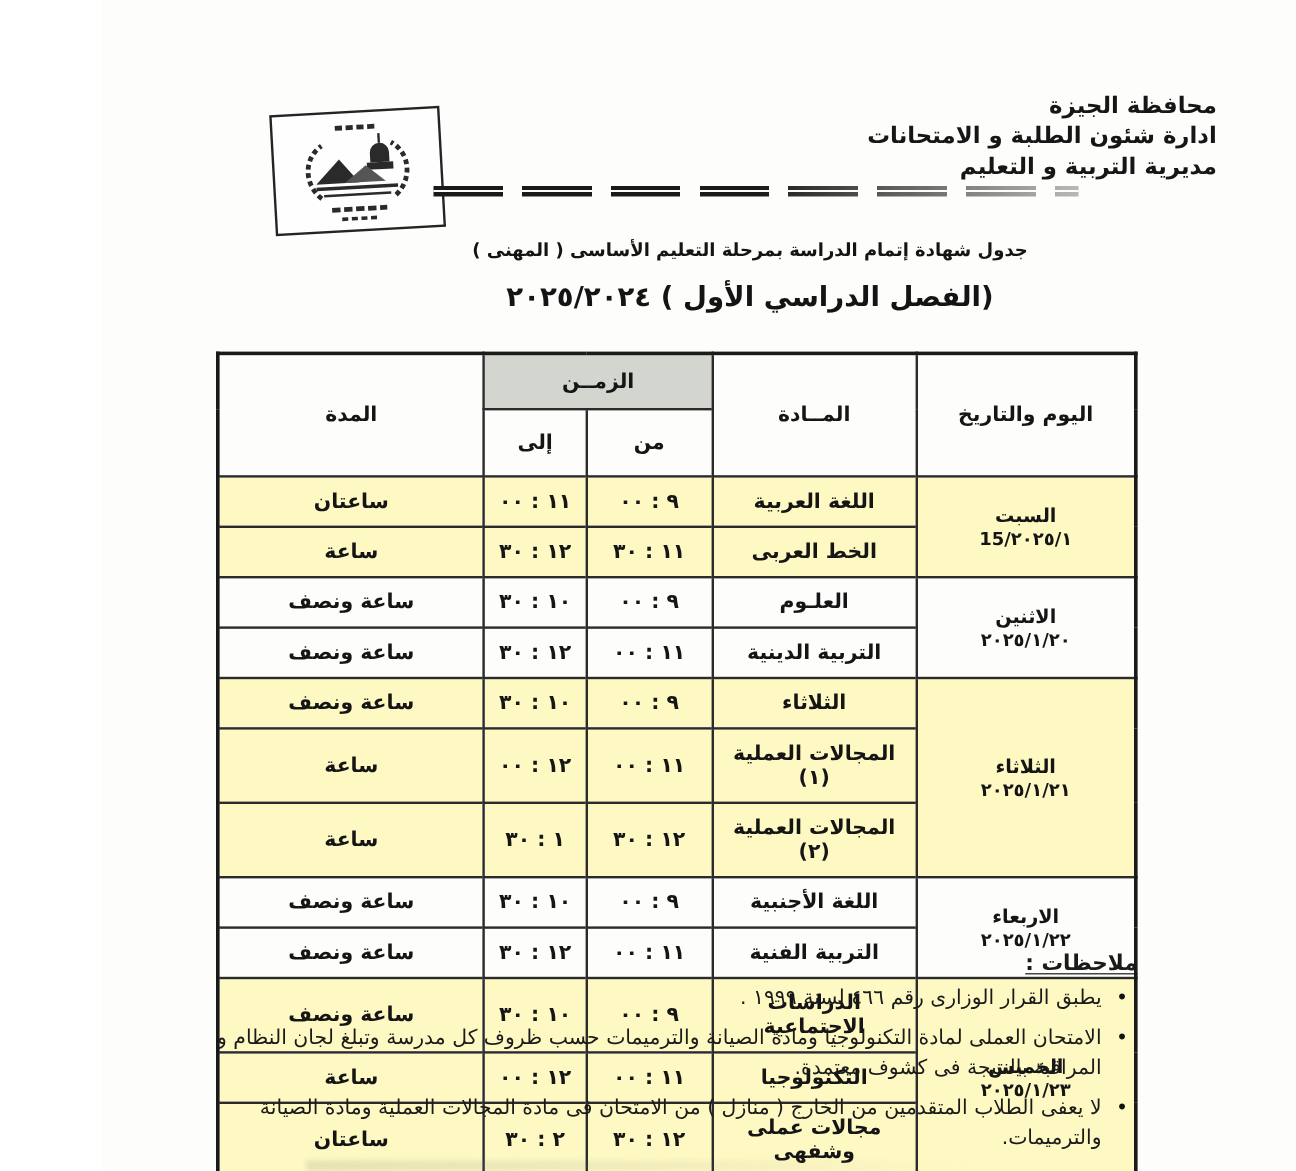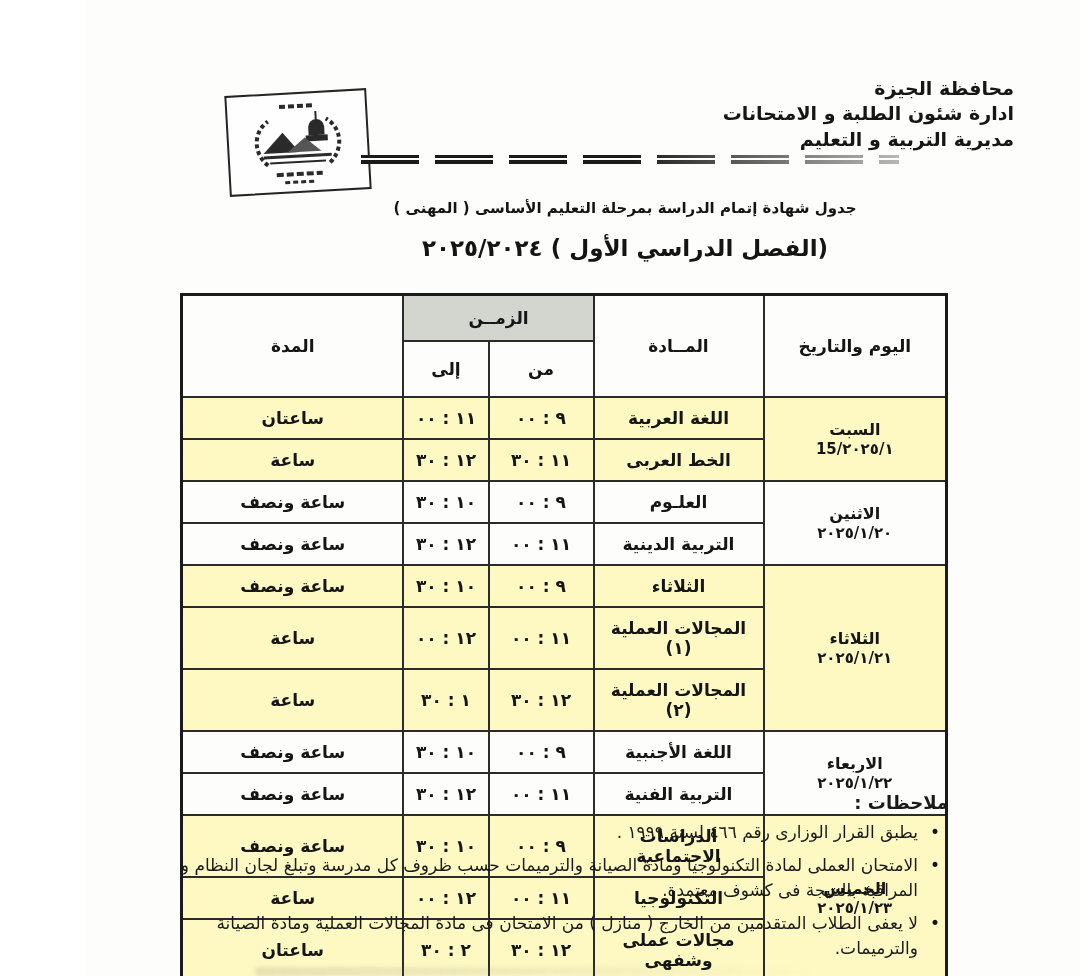--- a/index.html
+++ b/index.html
@@ -78,21 +78,21 @@
   .time-val{direction:ltr; unicode-bidi:isolate; display:inline-block;}
   .subject-cell{font-size:17.5px;}
 
   
   .notes{
     position:absolute; top:792px; right:132px; width:800px;
     text-align:right; color:#1a1a1a;
   }
   .notes-heading{
     font-weight:bold; font-size:18px;
-    text-underline-offset:3px;
+    text-decoration:underline; text-underline-offset:3px;
     margin-bottom:7px;
   }
   .notes ul{list-style:none; margin:0; padding:0;}
   .notes li{
     position:relative; padding-right:30px; margin-bottom:7px;
     font-size:17px; line-height:1.5; font-weight:500;
   }
   .notes li .bullet{
     position:absolute; right:8px; top:0px; font-size:17px; color:#111;
   }

